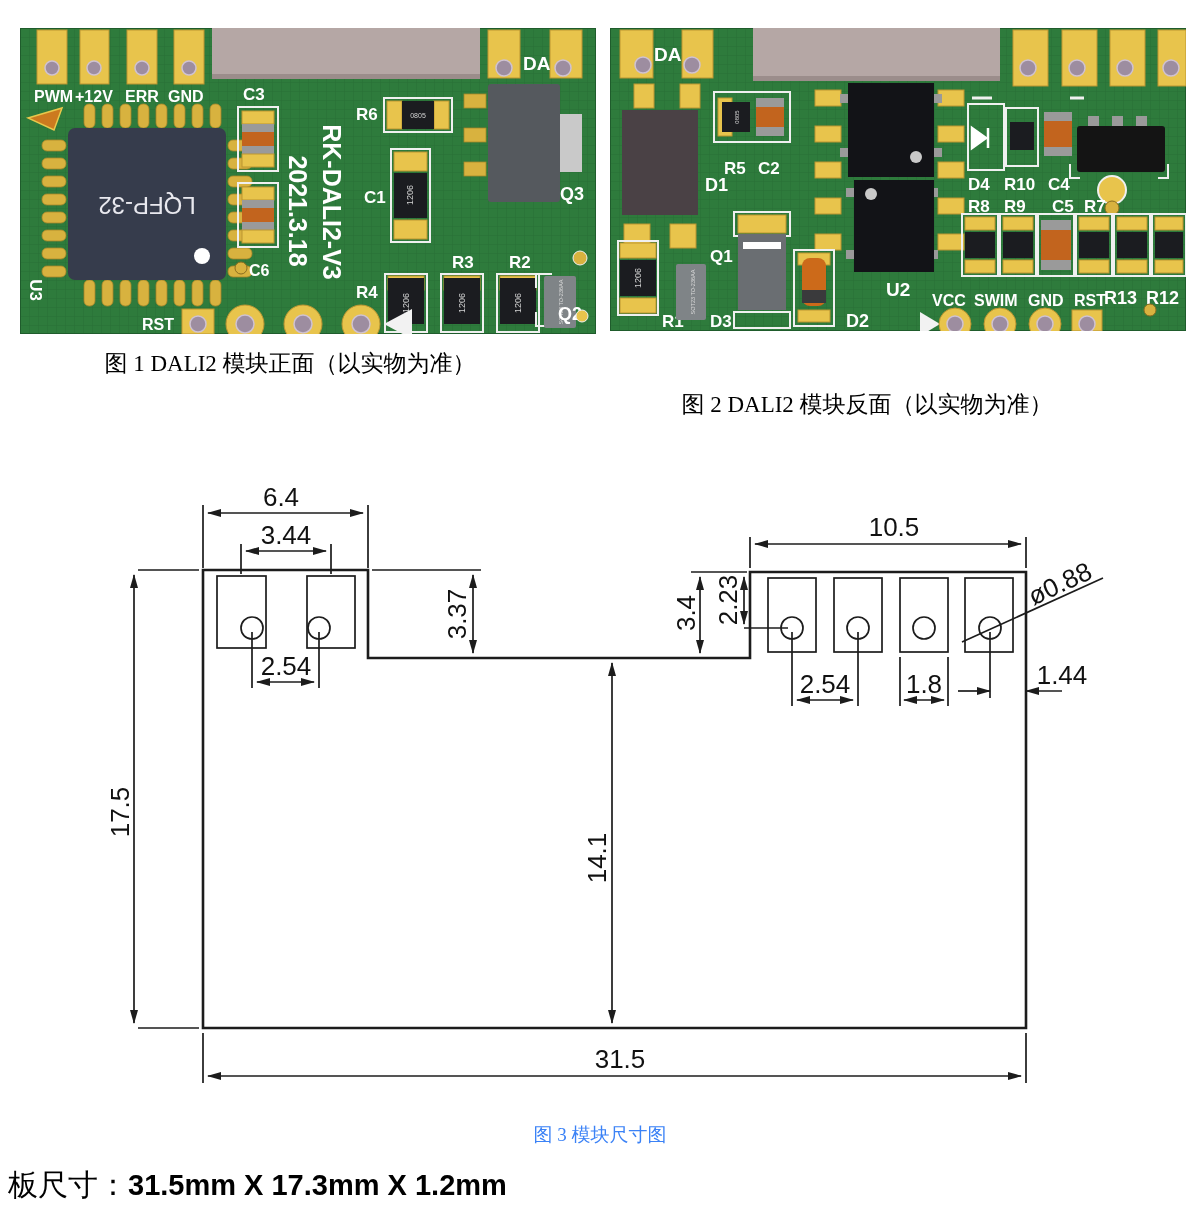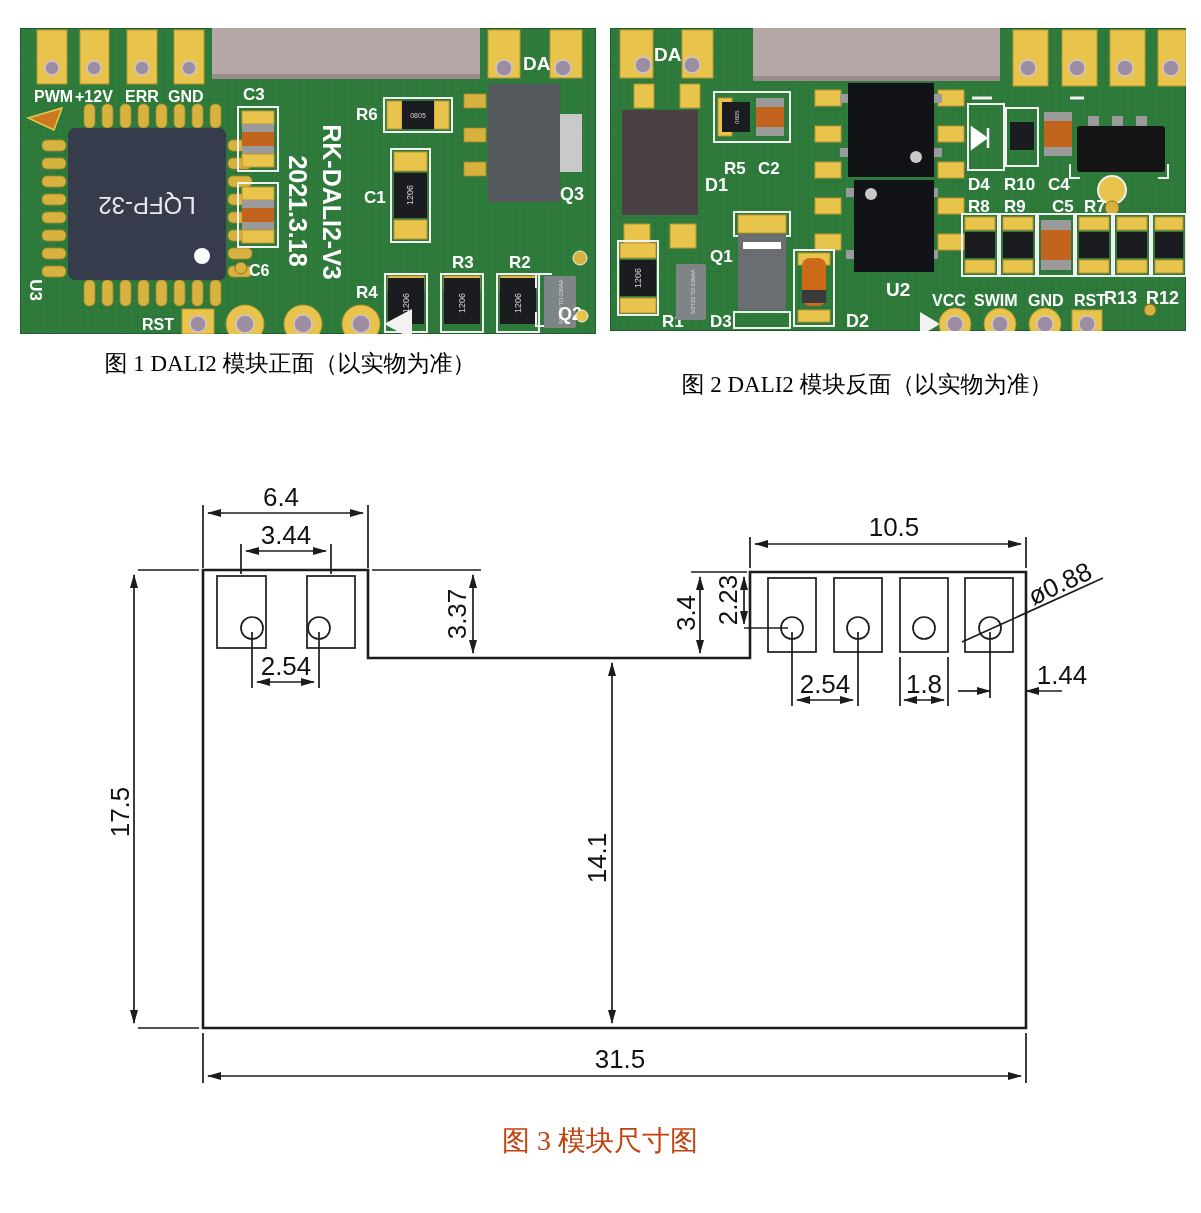--- a/index.html
+++ b/index.html
@@ -1,21 +1,21 @@
 <!DOCTYPE html>
 <html><head>
 <meta charset="utf-8">
 <style>
   html,body{margin:0;padding:0;background:#ffffff;}
   .page{position:relative;width:1201px;height:1213px;background:#fff;overflow:hidden;
         font-family:"Liberation Sans",sans-serif;}
   .fig{position:absolute;}
   .cap{position:absolute;font-family:"Liberation Serif",serif;font-size:23px;color:#000;
        text-align:center;white-space:nowrap;}
-  .cap3{position:absolute;font-family:"Liberation Serif",serif;font-size:28px;color:#c2410c;
+  .cap3{position:absolute;font-family:"Liberation Serif",serif;font-size:19px;color:#3b82f6;
         text-align:center;white-space:nowrap;}
   .boardsize{position:absolute;left:8px;top:1165px;font-size:29px;color:#000;white-space:nowrap;}
   .boardsize .pre{font-family:"Liberation Serif",serif;font-size:30px;}
   .boardsize .val{font-family:"Liberation Sans",sans-serif;font-weight:bold;}
   svg text{font-family:"Liberation Sans",sans-serif;}
   .silk{fill:#ffffff;font-weight:600;}
   .pad{fill:#e8c44c;stroke:#bb9531;stroke-width:1;}
   .pin{fill:#d8b23f;stroke:#a8872a;stroke-width:0.8;}
   .hole{fill:#9d8da0;stroke:#cfc2d2;stroke-width:1.5;}
   .frame{fill:none;stroke:#f0f0f0;stroke-width:2;}
@@ -395,21 +395,21 @@
         <circle class="hole" cx="390" cy="296" r="8"></circle>
       <circle class="pad" cx="435" cy="296" r="16"></circle>
         <circle class="hole" cx="435" cy="296" r="8"></circle>
       <rect class="pad" x="462" y="282" width="30" height="21"></rect>
         <circle class="hole" cx="477" cy="296" r="8"></circle>
     </g>
     <circle cx="540" cy="282" r="6" fill="#d8b23f" stroke="#8a6d1f"></circle>
   </svg>
 
   <div class="cap" style="left:40px;top:348px;width:500px">图 1 DALI2 模块正面（以实物为准）</div>
-  <div class="cap" style="left:617px;top:369px;width:500px">图 2 DALI2 模块反面（以实物为准）</div>
+  <div class="cap" style="left:617px;top:389px;width:500px">图 2 DALI2 模块反面（以实物为准）</div>
 
   <svg class="fig" style="left:0px;top:480px" width="1201" height="640" viewBox="0 480 1201 640">
     <defs>
       <marker id="arr" markerWidth="14" markerHeight="8" refX="13" refY="4" orient="auto-start-reverse" markerUnits="userSpaceOnUse">
         <path d="M0,0 L14,4 L0,8 z" fill="#1c1c1c"></path>
       </marker>
     </defs>
 
     <path class="out" d="M203,570 L368,570 L368,658 L750,658 L750,572 L1026,572 L1026,1028 L203,1028 Z"></path>
 
@@ -510,14 +510,17 @@
     </g>
 
     <g>
       <line class="dim" x1="962" y1="642" x2="1103" y2="578"></line>
       <text class="dimtxt" x="1062" y="592" text-anchor="middle" transform="rotate(-25 1062 588)">ø0.88</text>
     </g>
   </svg>
 
   <div class="cap3" style="left:350px;top:1122px;width:500px">图 3  模块尺寸图</div>
 
+  <div class="boardsize">
+    <span class="pre">板尺寸：</span><span class="val">31.5mm X 17.3mm X 1.2mm</span>
+  </div>
 
 </div>
 
 </body></html>

